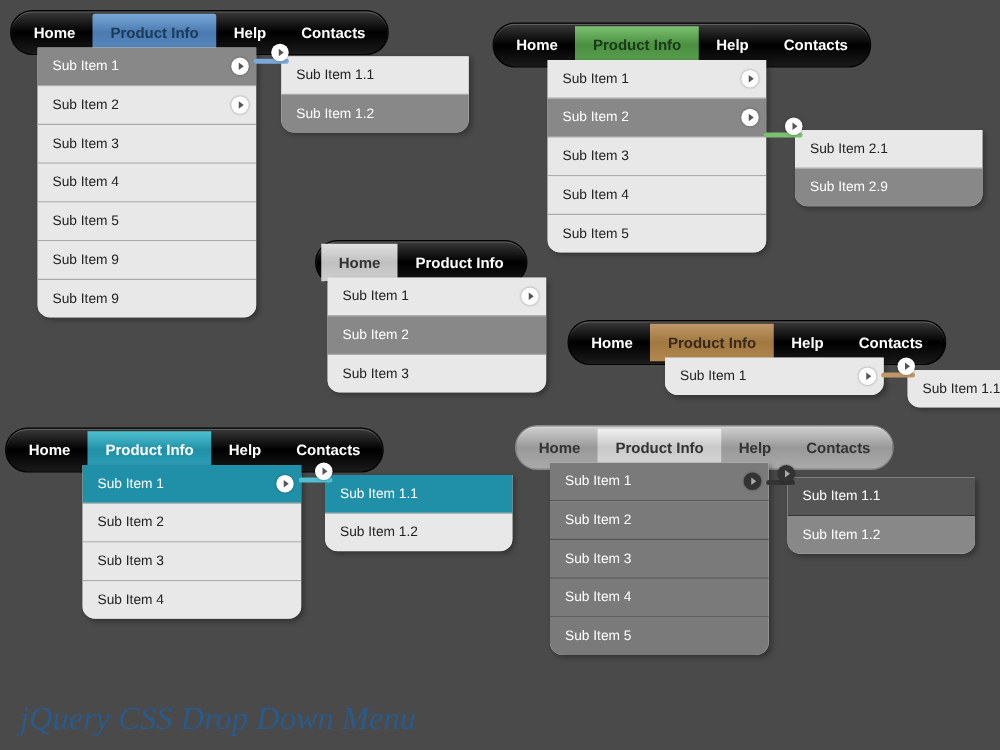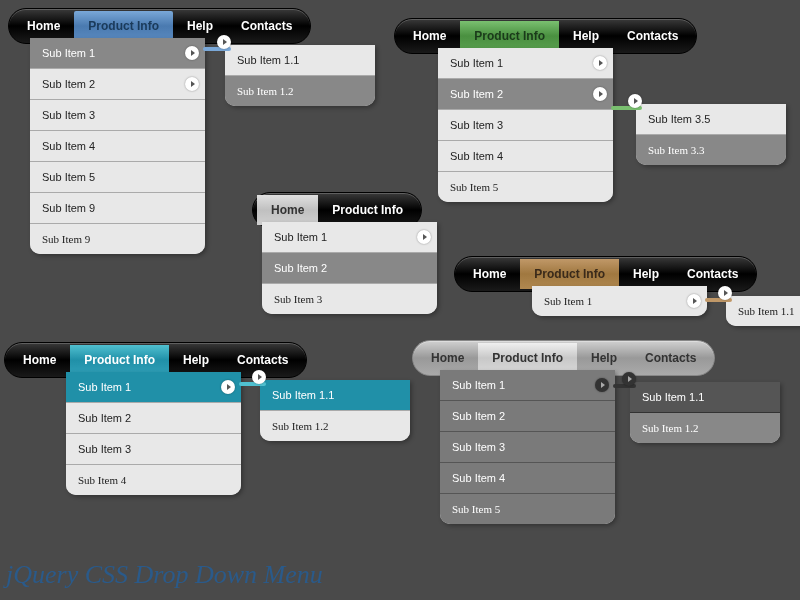--- a/index.html
+++ b/index.html
@@ -10,30 +10,30 @@
 .menu-bar > div { padding: 8px 14px; color: #fff; cursor: pointer; }
 .tab-blue { background: linear-gradient(#7aa8d8,#4a7ab0 50%,#5a8ac0); color:#1a3a5a !important; border-radius: 2px; }
 .tab-green { background: linear-gradient(#7ac070,#4a9040 50%,#5aa050); color:#1a3a1a !important; }
 .tab-gray { background: linear-gradient(#e0e0e0,#c0c0c0 50%,#d0d0d0); color:#333 !important; }
 .tab-teal { background: linear-gradient(#50c0d0,#2090a8 50%,#30a0b8); color:#fff !important; }
 .tab-brown { background: linear-gradient(#c09868,#a07840 50%,#b08850); color:#3a2a1a !important; }
 .tab-silver { background: linear-gradient(#f0f0f0,#c8c8c8 50%,#d8d8d8); color:#333 !important; }
 .menu-bar-gray > div { color: #333; }
 .dropdown { position: absolute; background: #d8d8d8; border-radius: 0 0 10px 10px; overflow: hidden; min-width: 175px; box-shadow: 2px 2px 4px rgba(0,0,0,0.3); font-size: 11px; }
 .dropdown > div { padding: 9px 12px; border-bottom: 1px solid #aaa; background: #e8e8e8; color: #222; cursor: pointer; position: relative; }
-.dropdown > div:last-child { border-bottom: none; font-family: Liberation Serif, serif; }
+.dropdown > div:last-child { border-bottom: none; }
 .dropdown .sel { background: #888; color: #fff; }
 .dropdown .sel-teal { background: #2090a8; color: #fff; }
 .dropdown .sel-light { background: #bbb; color: #fff; }
 .arrow { position: absolute; right: 6px; top: 50%; transform: translateY(-50%); width: 14px; height: 14px; border-radius: 50%; background: #fff; box-shadow: 0 0 2px rgba(0,0,0,0.4); display:flex; align-items:center; justify-content:center; }
 .arrow::after { content:''; width:0; height:0; border-left:4px solid #555; border-top:3px solid transparent; border-bottom:3px solid transparent; margin-left:1px; }
 .arrow-dark { background:#333; }
 .arrow-dark::after { border-left-color:#aaa; }
 .connector { position:absolute; height:4px; border-radius:3px; }
-.footer-text { position: absolute; left: 6px; bottom: 10px; font: italic 26px Georgia, serif; color: #2a5a8a; }
+.footer-text { position: absolute; left: 16px; bottom: 10px; font: italic 26px Georgia, serif; color: #2a5a8a; }
 </style>
 </head>
 <body>
 
 <div id="root">
     <div class="menu-bar menu-bar-dark" style="left: 8px; top: 8px;">
       <div>Home</div>
       <div class="tab-blue">Product Info</div>
       <div>Help</div>
       <div>Contacts</div>
@@ -60,22 +60,22 @@
       <div>Contacts</div>
     </div>
     <div class="dropdown" style="left: 438px; top: 48px;">
       <div>Sub Item 1<span class="arrow"></span></div>
       <div class="sel">Sub Item 2<span class="arrow"></span></div>
       <div>Sub Item 3</div>
       <div>Sub Item 4</div>
       <div>Sub Item 5</div>
     </div>
     <div class="dropdown" style="left: 636px; top: 104px; min-width: 150px;">
-      <div>Sub Item 3.5</div>
-      <div class="sel">Sub Item 3.3</div>
+      <div>Sub Item 2.1</div>
+      <div class="sel">Sub Item 2.9</div>
     </div>
     <div class="connector" style="left: 611px; top: 106px; width: 31px; background: rgb(122, 192, 112);"></div>
     <div class="arrow" style="position: absolute; left: 628px; top: 101px;"></div>
     <div class="menu-bar menu-bar-dark" style="left: 252px; top: 192px;">
       <div class="tab-gray">Home</div>
       <div>Product Info</div>
     </div>
     <div class="dropdown" style="left: 262px; top: 222px;">
       <div>Sub Item 1<span class="arrow"></span></div>
       <div class="sel">Sub Item 2</div>

